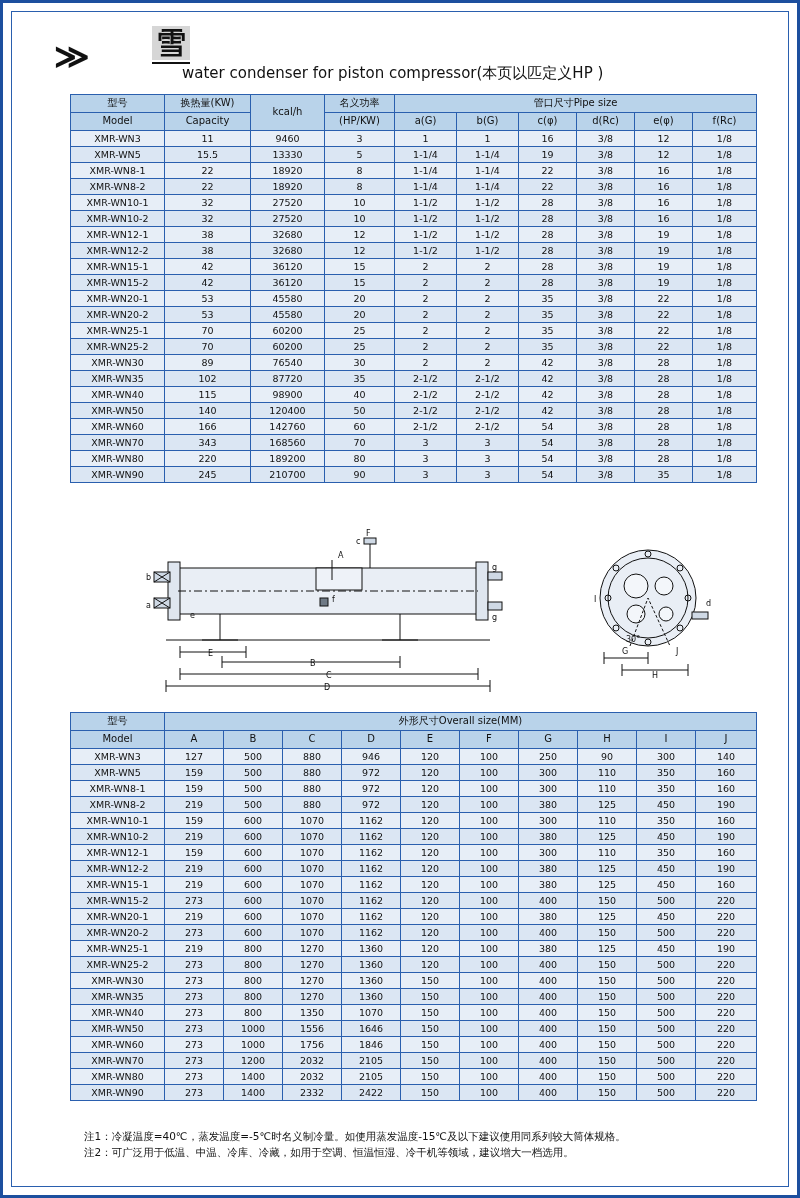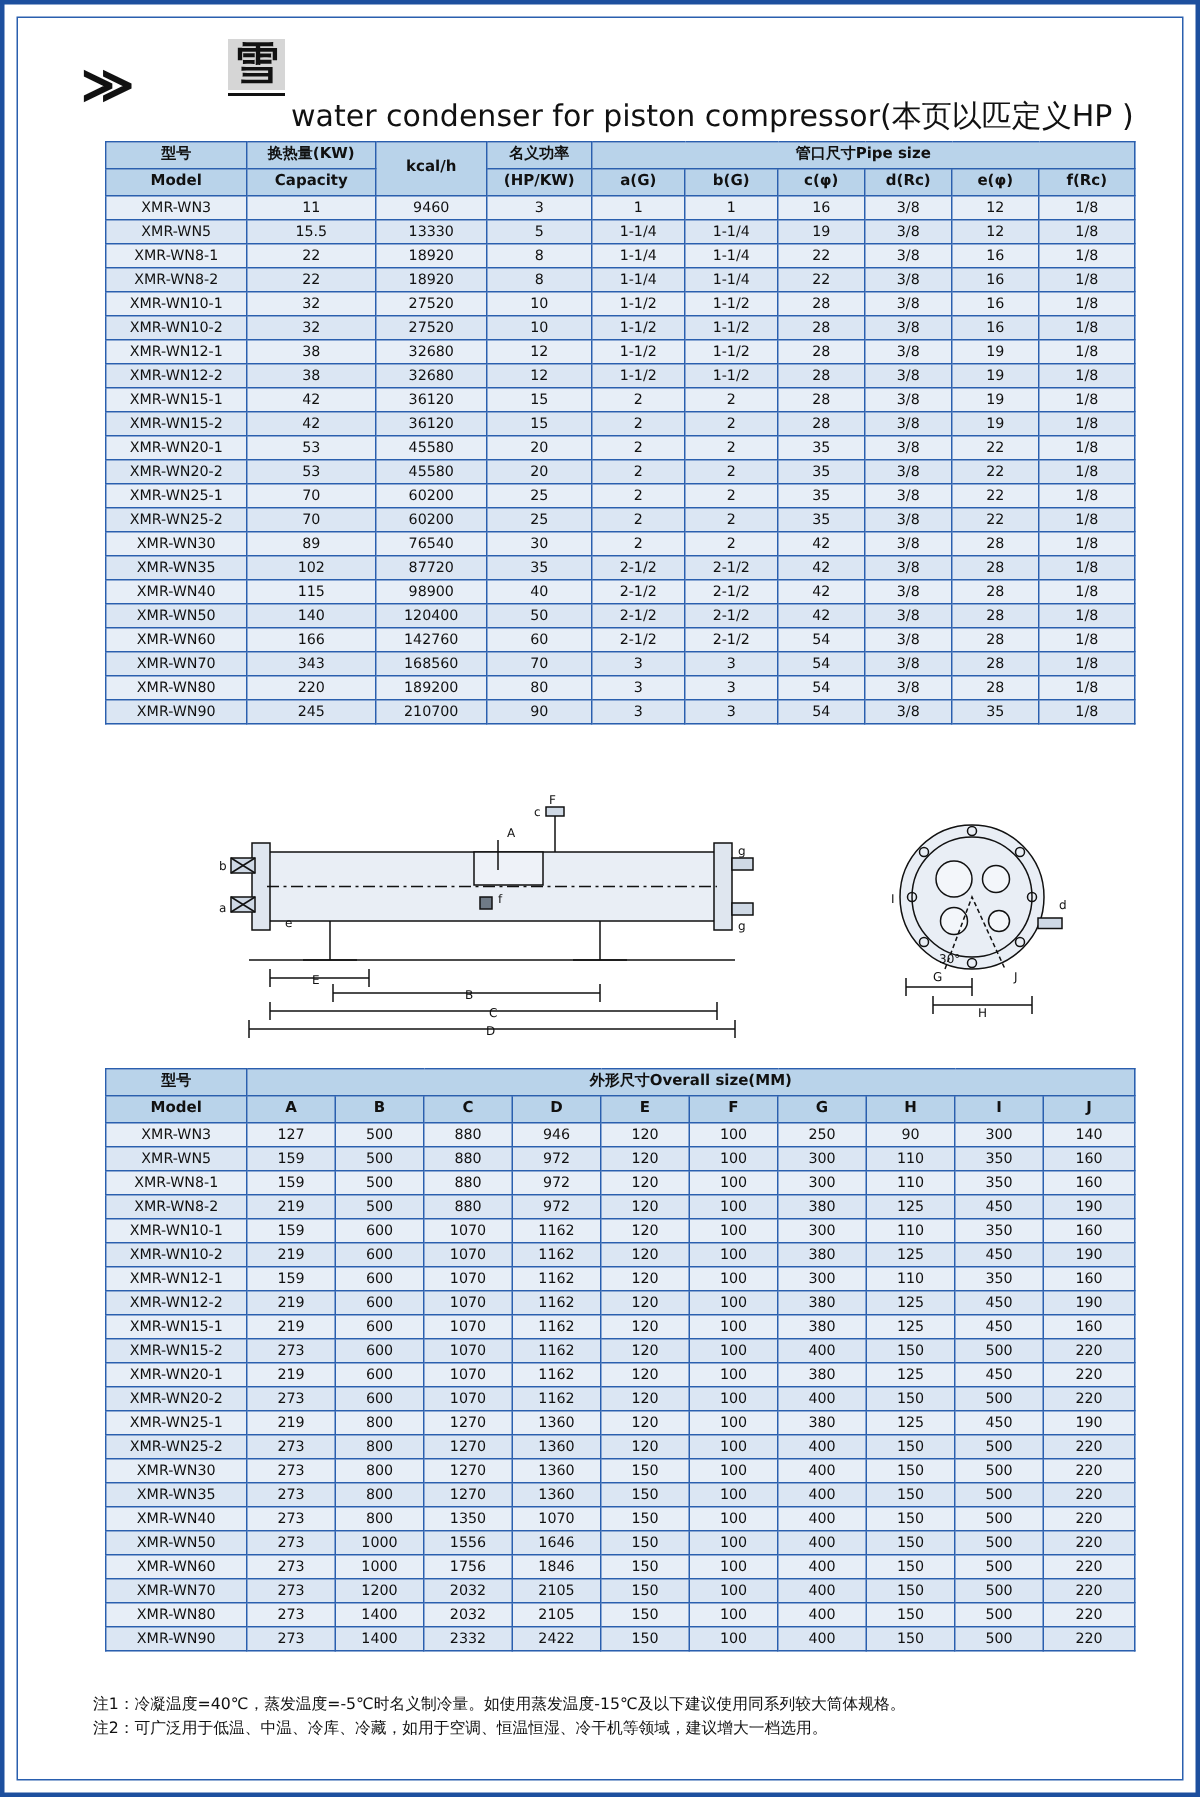--- a/index.html
+++ b/index.html
@@ -45,23 +45,22 @@
     background:#d6d6d6;padding:1px 4px;line-height:1.05;
     font-family:"DejaVu Sans",sans-serif;
   }
   .cn-title{
     font-size:25px;font-weight:bold;color:#111;line-height:1.1;
     font-family:"DejaVu Sans",sans-serif;
     padding-left:2px;
   }
   .sub-title{
     position:absolute;left:170px;top:52px;
-    font-size:20px;color:#111;
+    font-size:15px;color:#111;
     font-family:"DejaVu Sans",sans-serif;
-    margin-left:12px;
   }
 
   
   table{
     border-collapse:collapse;
     table-layout:fixed;
     font-size:9.5px;
     color:#111;
   }
   table td, table th{
@@ -71,38 +70,37 @@
     padding:0;
     height:15px;
     line-height:1.05;
     font-weight:normal;
     font-family:"DejaVu Sans",sans-serif;
   }
   .thead td{
     background:#b9d3ea;
     font-size:10px;
     height:17px;
-    font-weight:bold;
   }
   .t1{ position:absolute; left:58px; top:82px; width:686px; }
   .t1 .row td{ background:#e7eef7; }
   .t1 .row.alt td{ background:#dbe6f3; }
 
   .t2{ position:absolute; left:58px; top:700px; width:686px; }
   .t2 .row td{ background:#e7eef7; }
   .t2 .row.alt td{ background:#dbe6f3; }
 
   
   .drawing{
     position:absolute;left:58px;top:516px;width:686px;height:176px;
   }
 
   
   .notes{
-    position:absolute;left:50px;top:1117px;width:700px;
+    position:absolute;left:72px;top:1117px;width:700px;
     font-size:10.5px;line-height:1.42;color:#111;
     font-family:"DejaVu Sans",sans-serif;
   }
   .notes .en{
     font-size:10px;line-height:1.4;
     font-family:"DejaVu Sans",sans-serif;
   }
   .notes p{margin:0 0 1px 0;}
   .notes .en-ind{ padding-left:0; }
 </style>

